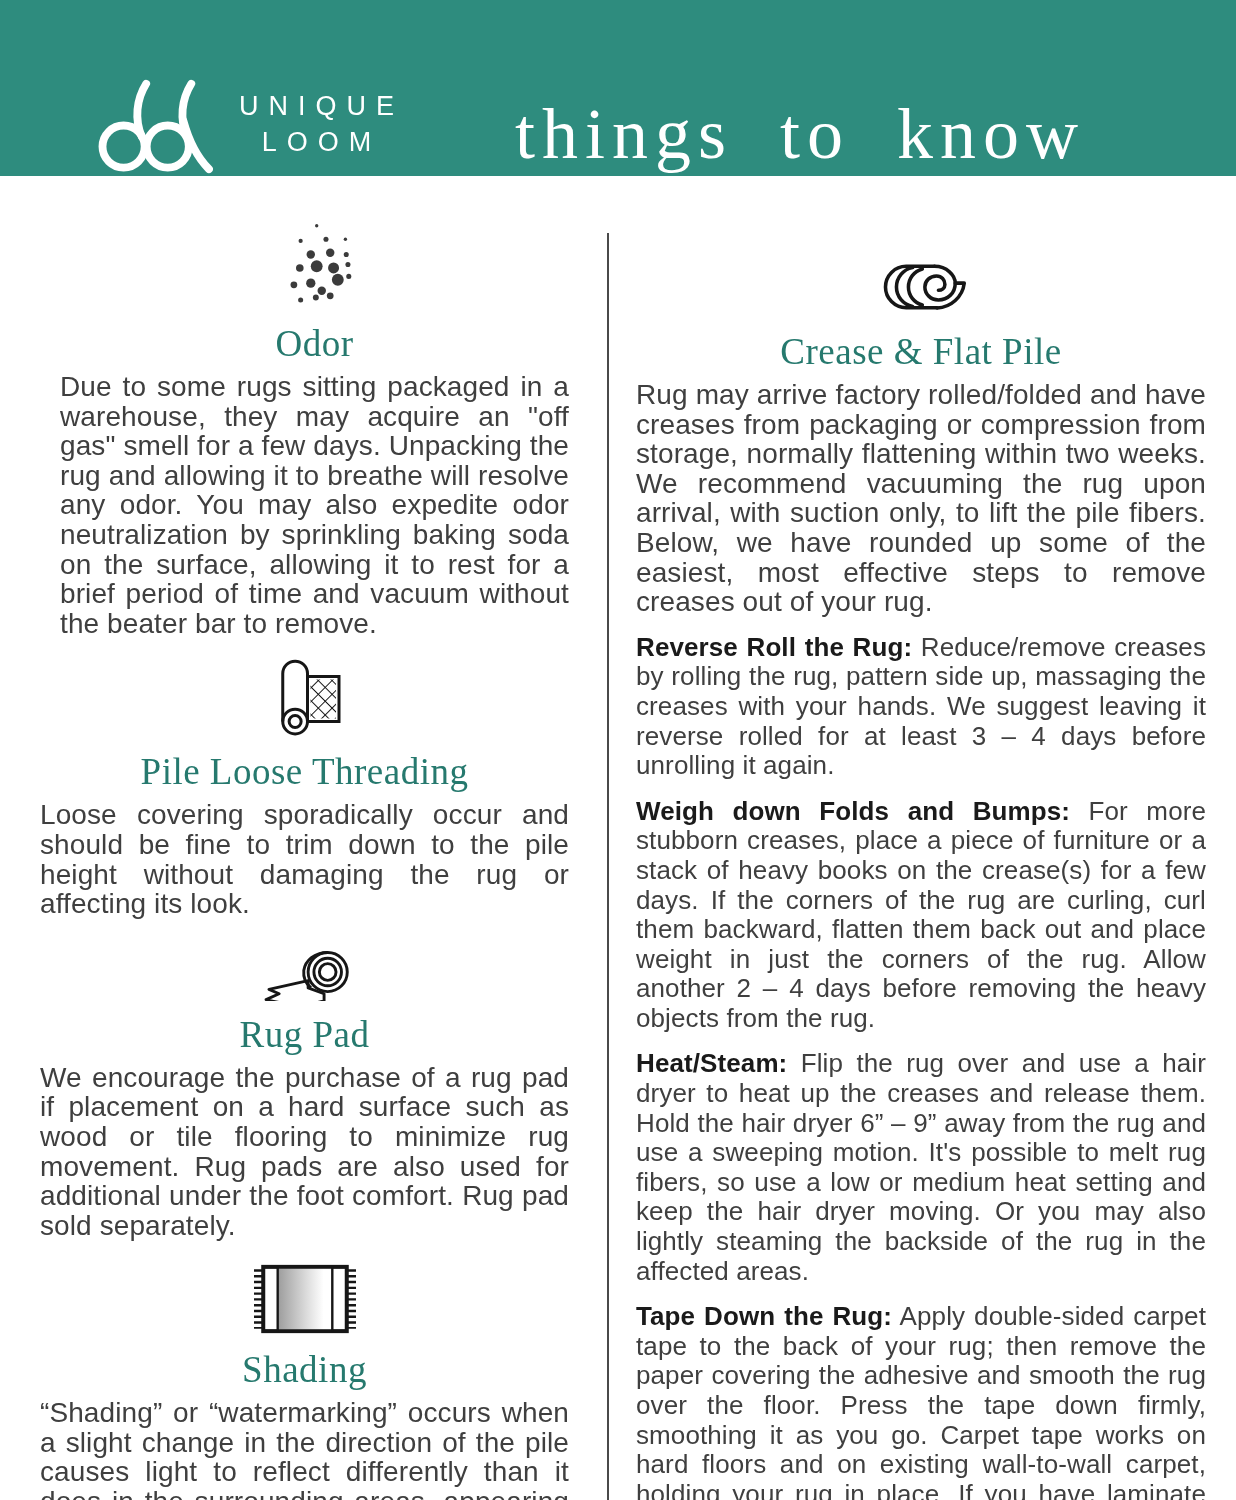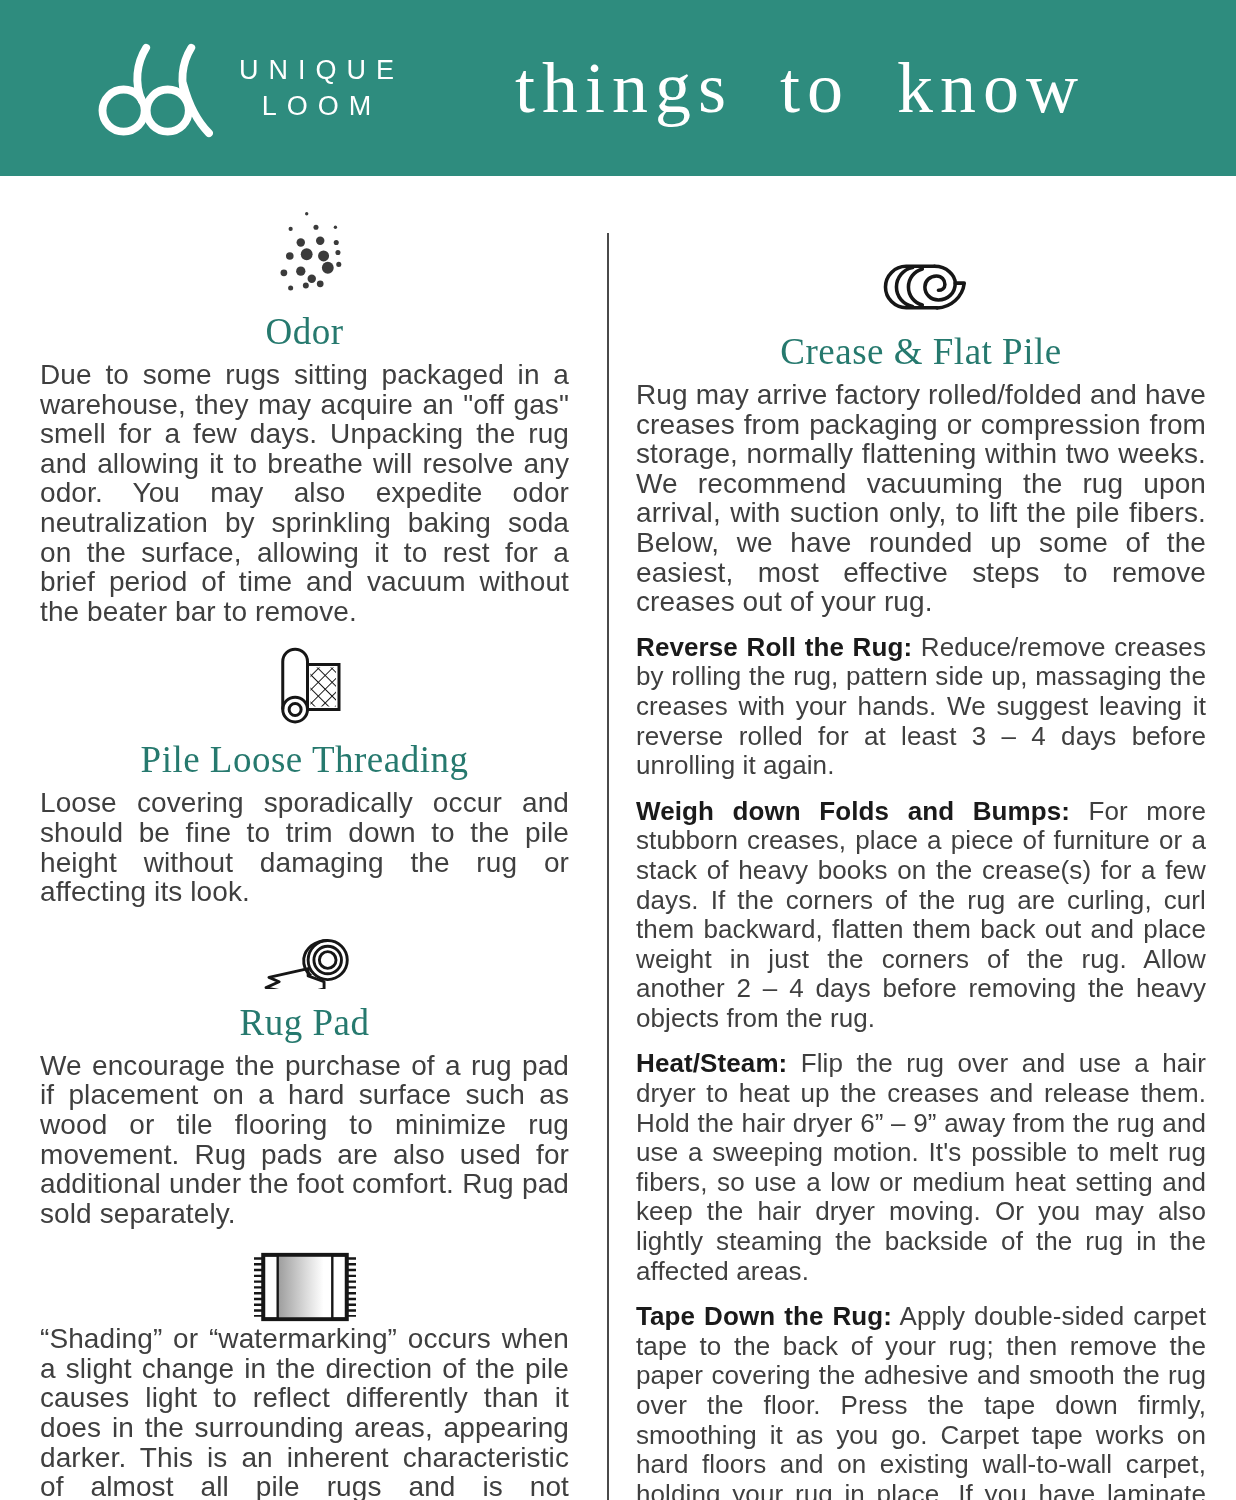--- a/index.html
+++ b/index.html
@@ -11,21 +11,21 @@
   *{margin:0;padding:0;box-sizing:border-box;}
   html,body{background:#fff;}
   body{
     width:1236px;min-height:1500px;margin:0 auto;
     font-family:"Liberation Sans",sans-serif;color:var(--body);
     overflow-x:hidden;
   }
   
   .header{
     height:176px;background:var(--teal);
-    display:flex;align-items:center;
+    display:flex;align-items:flex-end;
   }
   .brand{
     display:flex;align-items:center;gap:26px;margin-left:95px;flex:0 0 auto;
   }
   .brand svg{display:block;}
   .brand-text{
     color:#fff;font-size:27px;letter-spacing:10px;line-height:1.35;
     text-align:center;font-weight:400;
   }
   .header-title{
@@ -44,21 +44,21 @@
   h2{
     font-family:"Liberation Serif",serif;font-weight:500;
     color:var(--heading);font-size:37px;letter-spacing:.5px;
     margin:12px 0 7px;
   }
   p.body{
     font-size:28px;line-height:29.6px;text-align:justify;
     color:var(--body);letter-spacing:.1px;
   }
   
-  .s-odor{padding-top:32px;}
+  .s-odor{padding-top:44px;margin-left:20px;}
   .s-threading{margin-top:16px;}
   .s-rugpad{margin-top:24px;}
   .s-shading{margin-top:22px;}
   
   .s-crease{padding-top:80px;}
   p.tip{
     font-size:26px;line-height:29.6px;text-align:justify;
     margin-top:16px;color:var(--body);letter-spacing:.1px;
   }
   .tip-label{font-weight:700;color:var(--ink);}
@@ -166,20 +166,21 @@
             </linearGradient>
           </defs>
           <line x1="8" y1="9" x2="8" y2="83" stroke="#161616" stroke-width="11" stroke-dasharray="3 4.2"></line>
           <line x1="124" y1="9" x2="124" y2="83" stroke="#161616" stroke-width="11" stroke-dasharray="3 4.2"></line>
           <rect x="14" y="6" width="104" height="80" fill="#fff" class="ln" stroke-width="5"></rect>
           <rect x="33" y="8.5" width="66" height="75" fill="url(#shade)"></rect>
           <line x1="32" y1="6" x2="32" y2="86" stroke="#161616" stroke-width="3"></line>
           <line x1="100" y1="6" x2="100" y2="86" stroke="#161616" stroke-width="3"></line>
         </svg>
       </div>
+      <h2>Shading</h2>
       <p class="body">“Shading” or “watermarking” occurs when a slight change in the direction of the pile causes light to reflect differently than it does in the surrounding areas, appearing darker. This is an inherent characteristic of almost all pile rugs and is not considered a defect.</p>
     </section>
 
   </div>
 
   <div class="divider"></div>
 
   <div class="col-right">
 
     <section class="s-crease">

